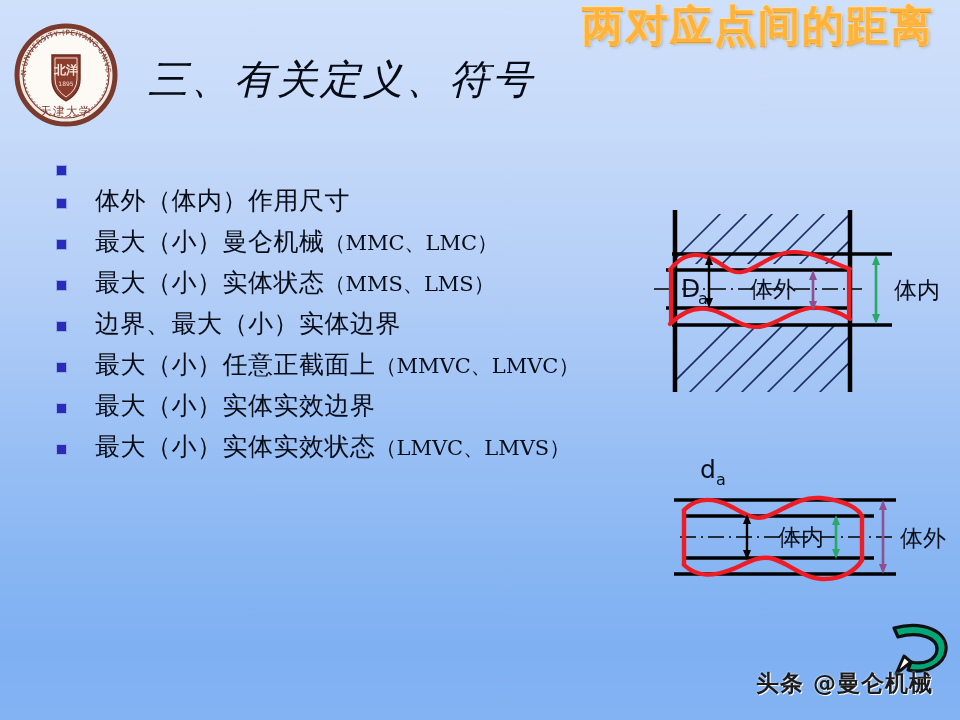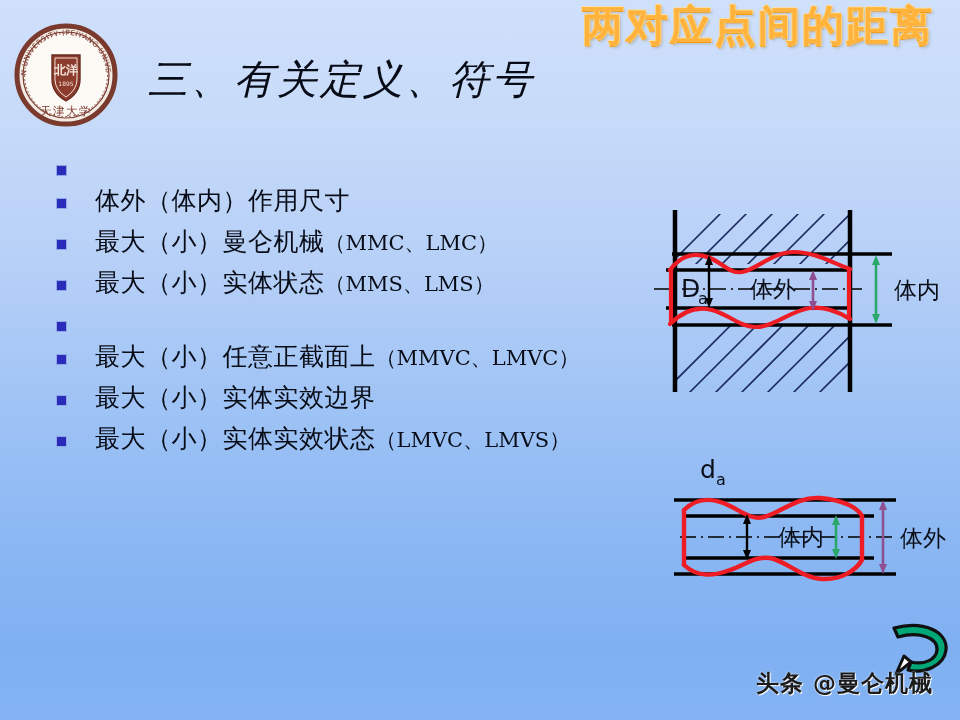--- a/index.html
+++ b/index.html
@@ -224,20 +224,21 @@
       <span class="bullet-text"><span>最大（小）曼仑机械</span><span class="abbr">（MMC、LMC）</span></span>
     </li>
 
     <li class="bullet-row">
       <span class="bullet-marker"></span>
       <span class="bullet-text"><span>最大（小）实体状态</span><span class="abbr">（MMS、LMS）</span></span>
     </li>
 
     <li class="bullet-row">
       <span class="bullet-marker"></span>
+      <span class="bullet-text">边界、最大（小）实体边界</span>
     </li>
 
     <li class="bullet-row">
       <span class="bullet-marker"></span>
       <span class="bullet-text"><span>最大（小）任意正截面上</span><span class="abbr">（MMVC、LMVC）</span></span>
     </li>
 
     <li class="bullet-row">
       <span class="bullet-marker"></span>
       <span class="bullet-text">最大（小）实体实效边界</span>

